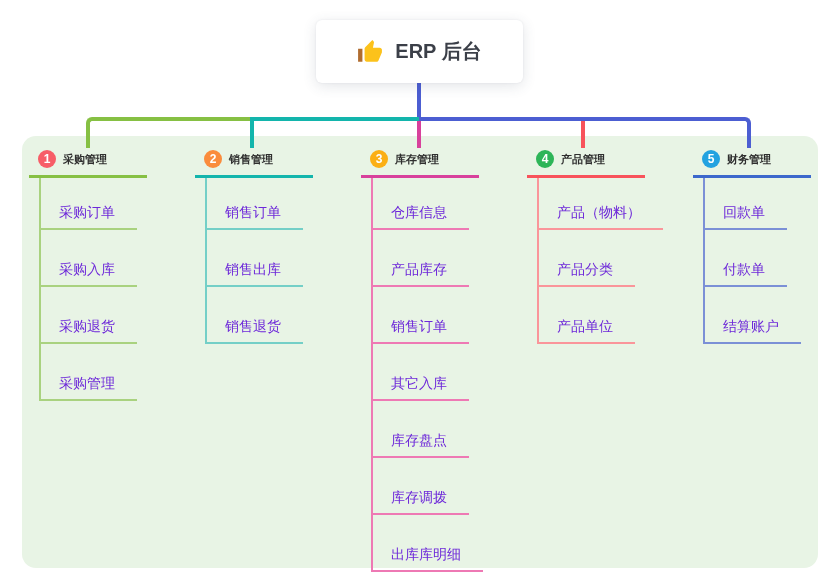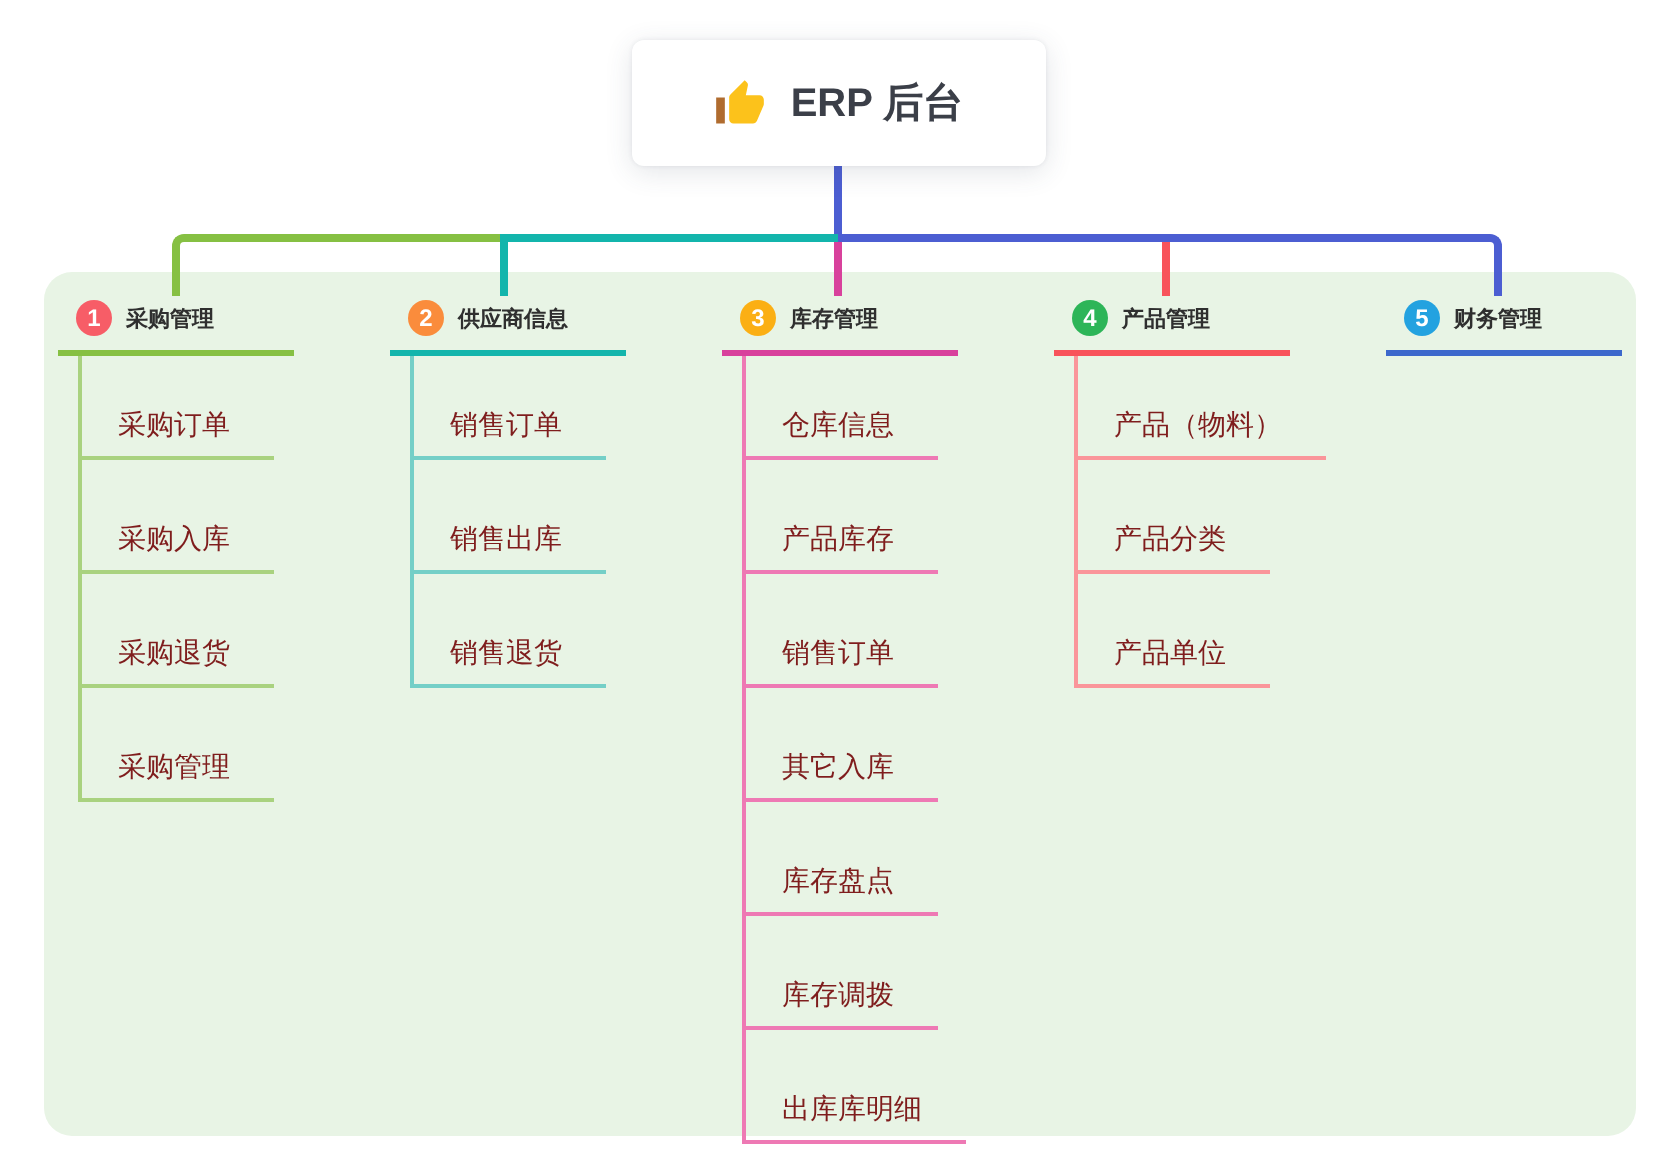--- a/index.html
+++ b/index.html
@@ -34,21 +34,21 @@
                   border-bottom:3px solid var(--line); cursor:default; }
   .badge { width:18px; height:18px; border-radius:50%; background:var(--badge);
            color:#fff; font-size:12px; font-weight:700; line-height:1;
            display:flex; align-items:center; justify-content:center; flex:none; }
   .btext { font-size:11px; font-weight:600; color:#2f2f2f; white-space:nowrap; }
   .items { list-style:none; margin:0 0 0 10px; padding:0;
            border-left:2px solid var(--child); width:fit-content; }
   .items li { height:55px; display:flex; align-items:flex-end;
               border-bottom:2px solid var(--child); width:fit-content; }
   .items li:first-child { height:50px; }
-  .items li span { padding:0 22px 6px 18px; font-size:14px; color:#7f1d1d; white-space:nowrap; }
+  .items li span { padding:0 22px 6px 18px; font-size:14px; color:#6d28d9; white-space:nowrap; }
 </style>
 </head>
 <body>
 
 <div class="stage">
 
   <div class="panel"></div>
 
   <div class="conn stem" style="background: rgb(76, 94, 210);"></div>
   <div class="conn rail-g" style="border-color: rgb(134, 192, 67);"></div>
@@ -88,21 +88,21 @@
 
   <li>
     <span>采购管理</span>
   </li>
 </ul>
   </div>
 
   <div class="branch" style="left: 195px; --line: #13b5ac; --child: #74cfc7; --badge: #fa8c3c;">
     <div class="branch-title">
       <span class="badge">2</span>
-      <span class="btext">供应商信息</span>
+      <span class="btext">销售管理</span>
     </div>
     <ul class="items">
   <li>
     <span>销售订单</span>
   </li>
 
   <li>
     <span>销售出库</span>
   </li>
 
@@ -167,15 +167,28 @@
     <span>产品单位</span>
   </li>
 </ul>
   </div>
 
   <div class="branch" style="left: 693px; --line: #3c68cc; --child: #7b90d6; --badge: #23a2e0;">
     <div class="branch-title">
       <span class="badge">5</span>
       <span class="btext">财务管理</span>
     </div>
+    <ul class="items">
+  <li>
+    <span>回款单</span>
+  </li>
+
+  <li>
+    <span>付款单</span>
+  </li>
+
+  <li>
+    <span>结算账户</span>
+  </li>
+</ul>
   </div>
 </div>
 </div>
 
 </body></html>

